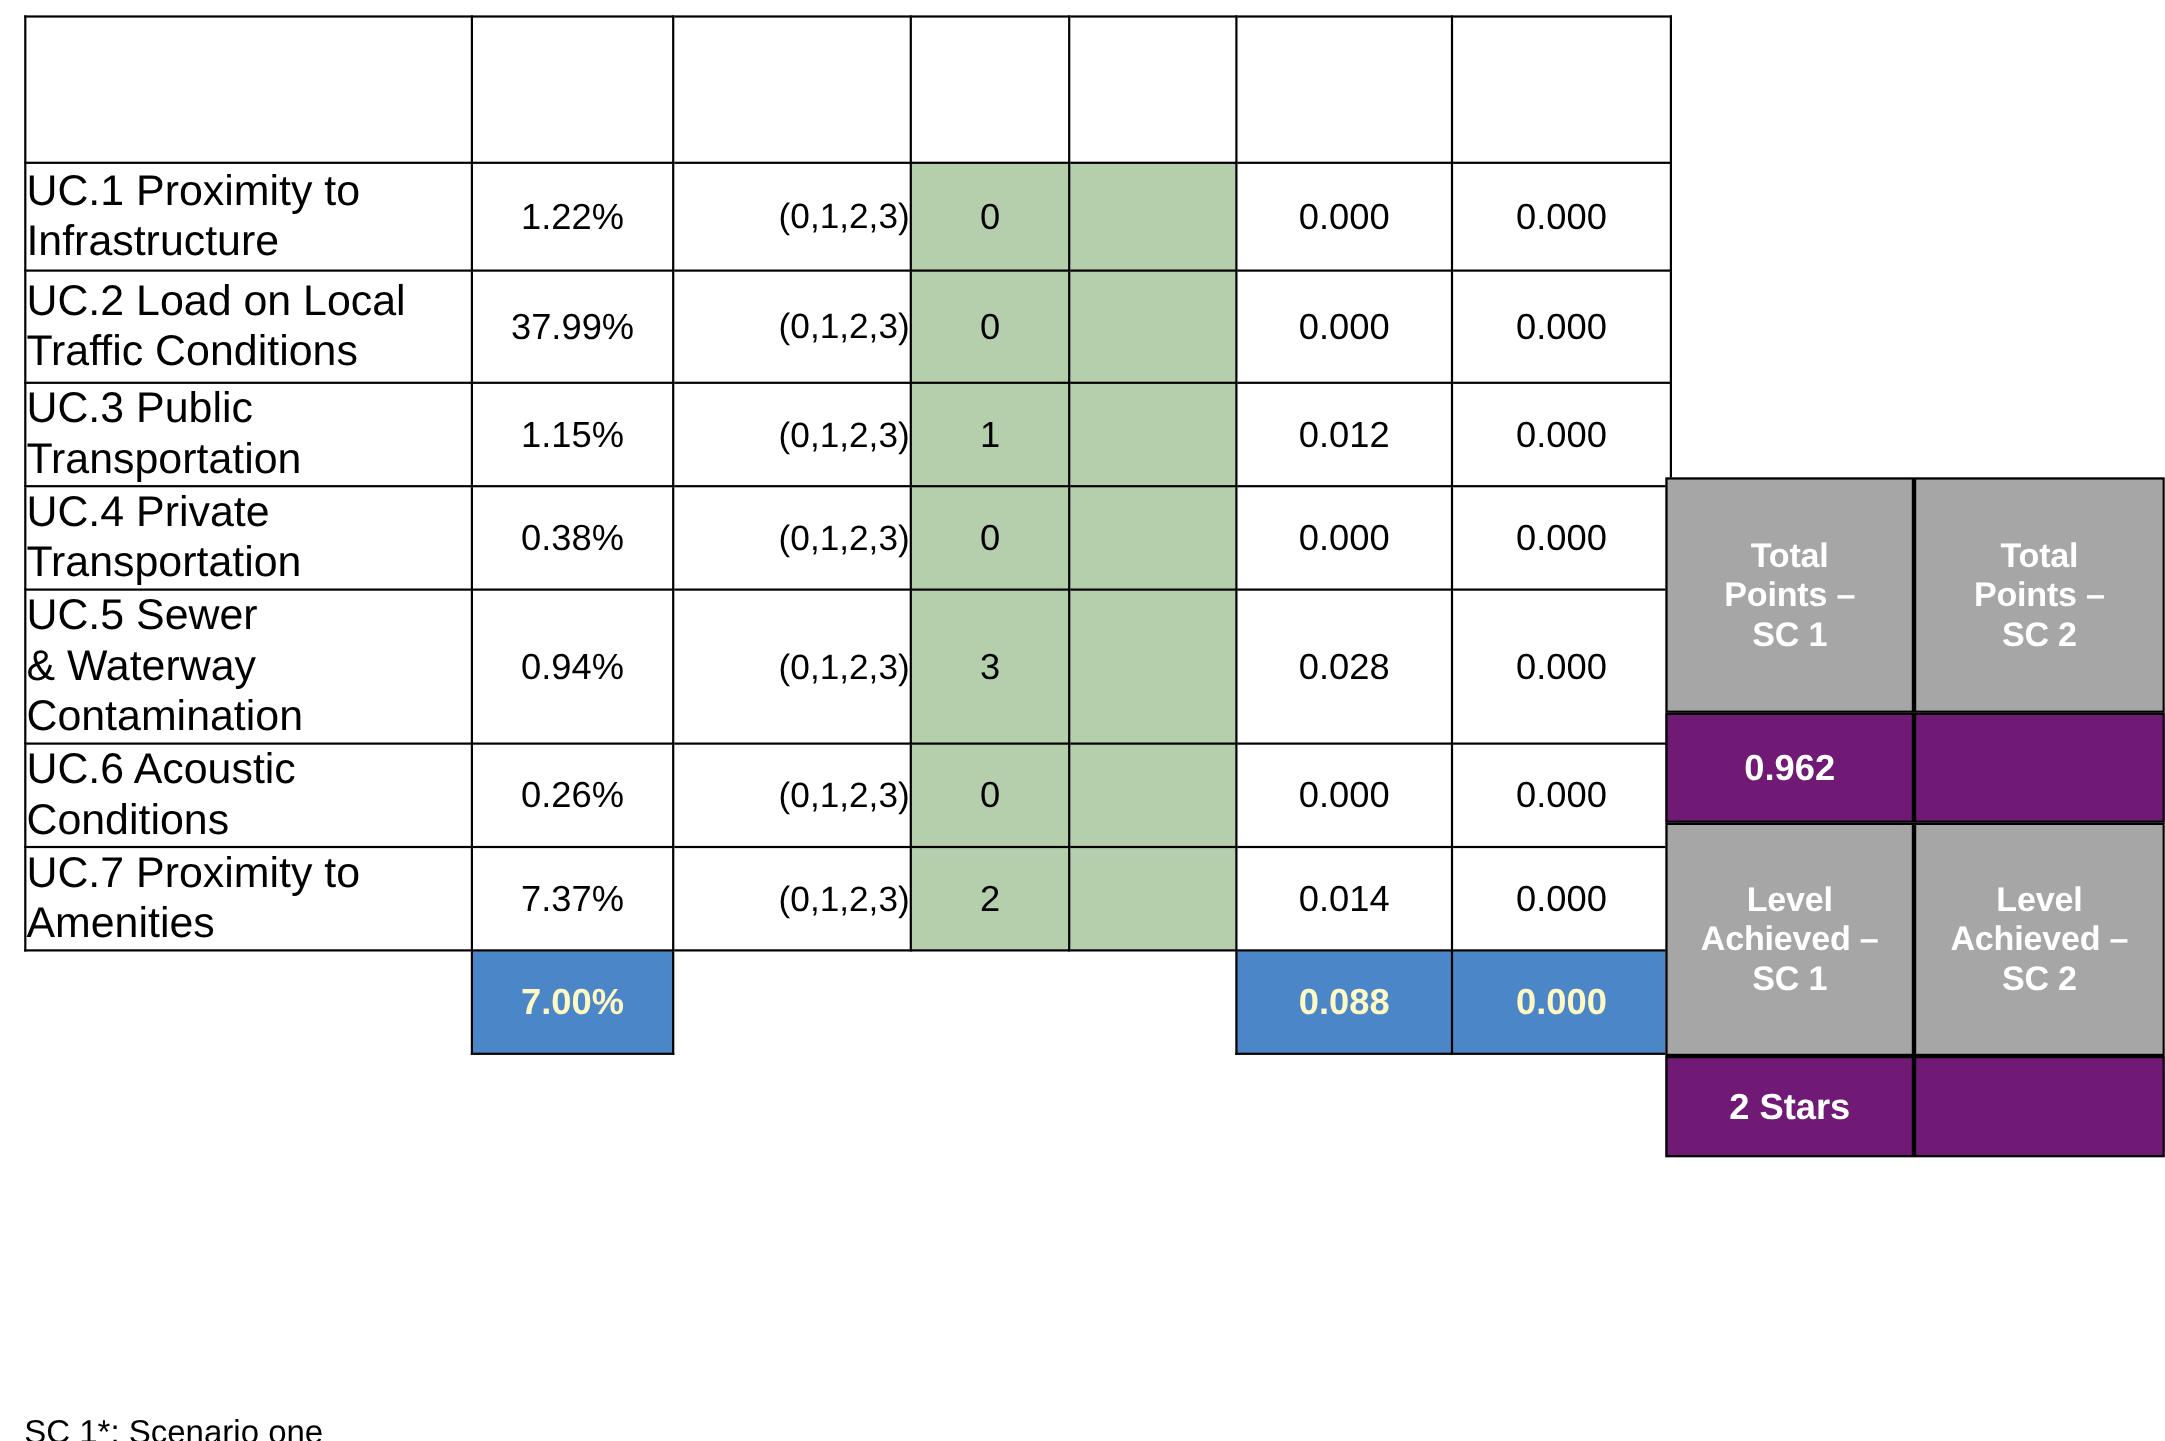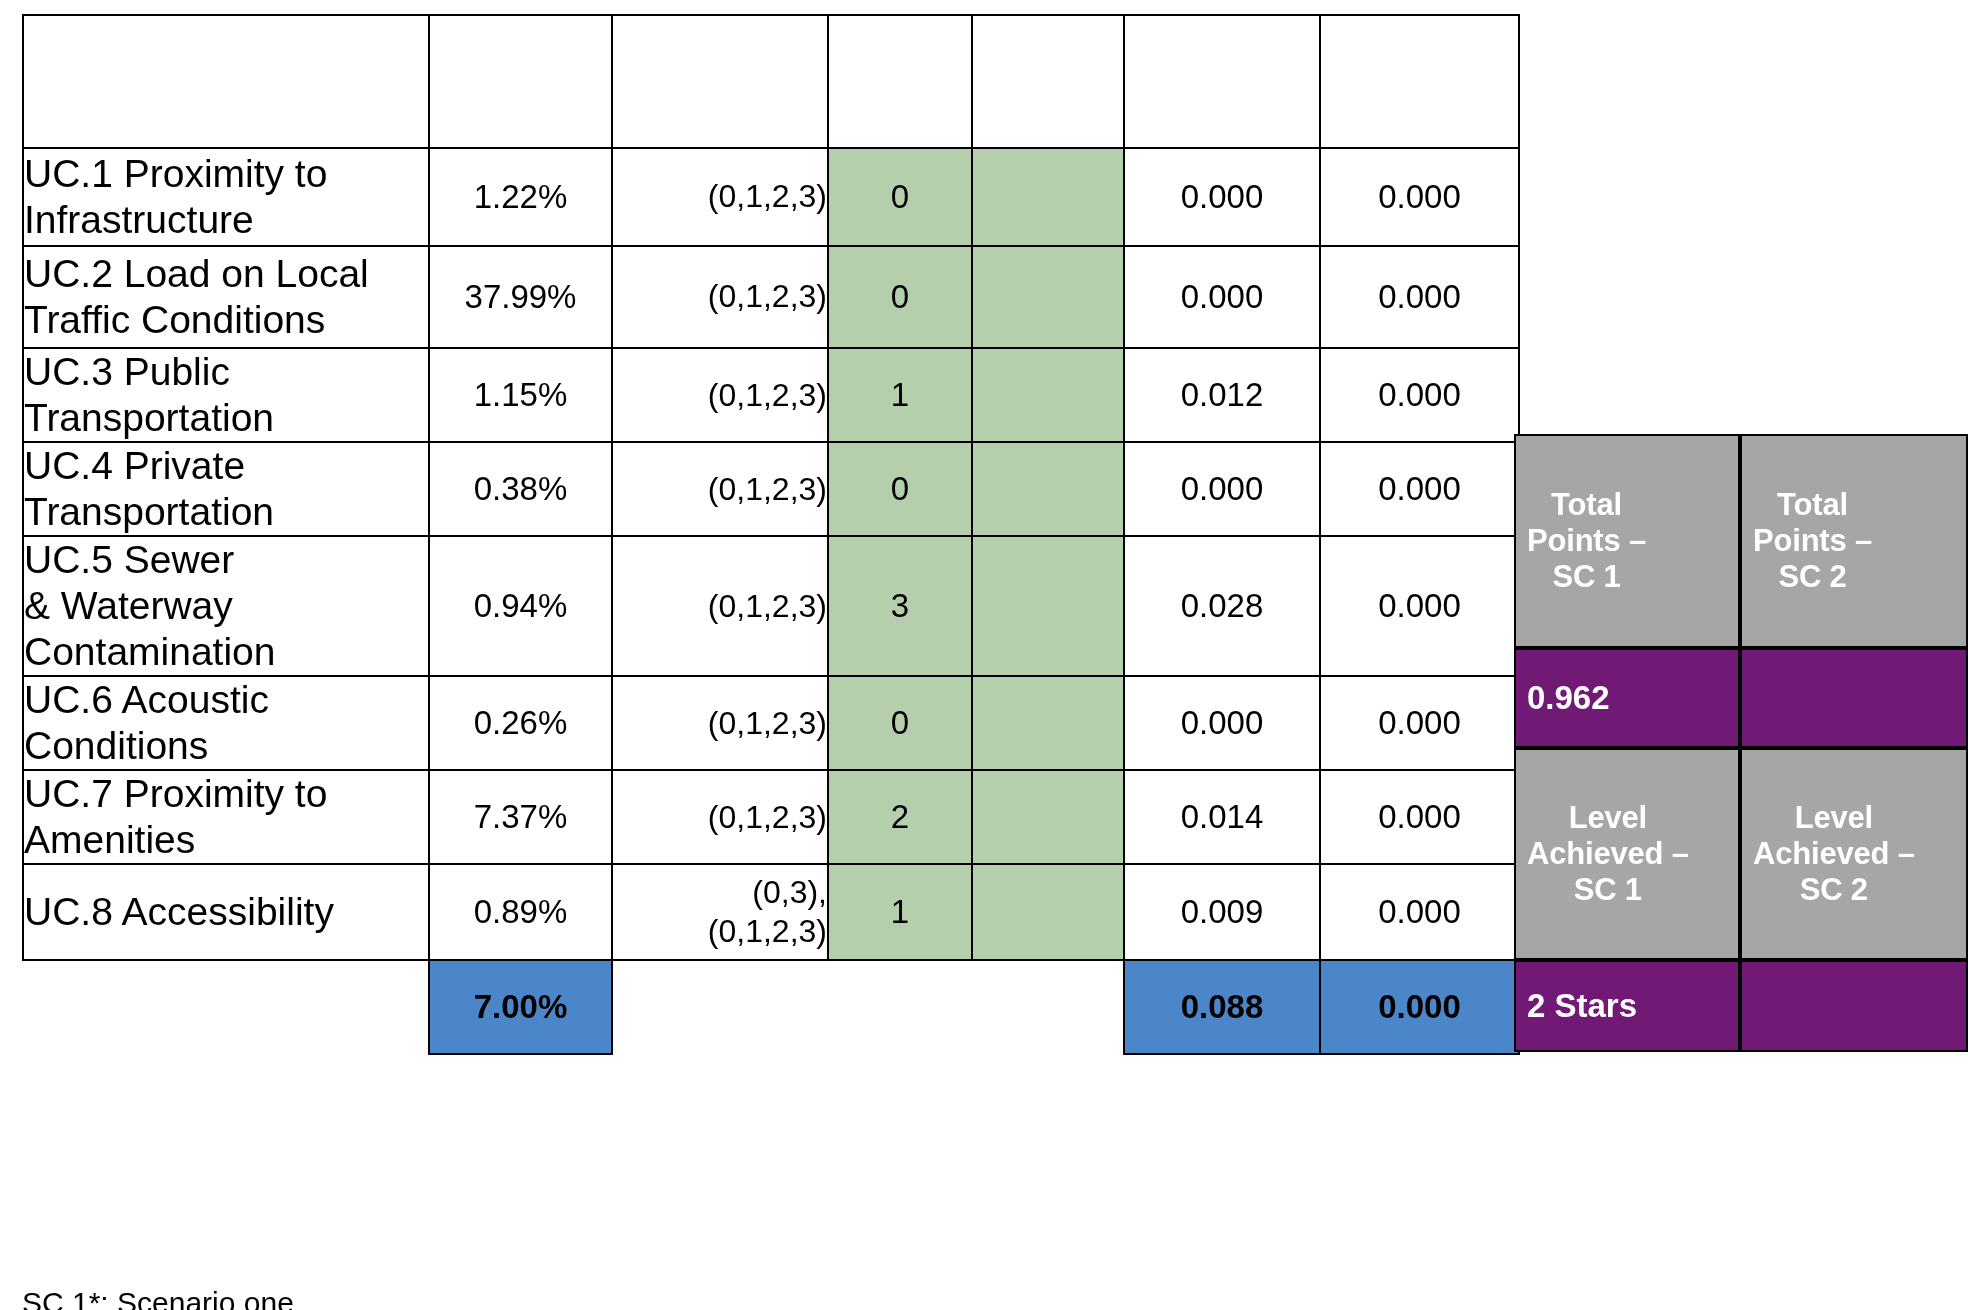--- a/index.html
+++ b/index.html
@@ -104,21 +104,21 @@
   tr.r8 td { height: 94px; }
 
   
   tr.totals td {
     height: 92px;
     border: none;
     background: transparent;
   }
   tr.totals td.blue {
     background: #4a86c8;
-    color: #000000;
+    color: #fef9c3;
     font-weight: bold;
     font-size: 33px;
     text-align: center;
     border: 2px solid #000000;
     font-stretch: condensed;
   }
   tr.totals td.blank {
     background: transparent;
     border: none;
   }
@@ -130,27 +130,27 @@
     top: 434px;
     width: 454px;
     display: grid;
     grid-template-columns: 226px 228px;
     grid-template-rows: 214px 100px 212px 92px;
   }
   .side-cell {
     border: 2px solid #000000;
     display: flex;
     align-items: center;
+    justify-content: center;
     text-align: center;
     color: #ffffff;
     font-weight: bold;
     font-stretch: condensed;
     box-sizing: border-box;
     line-height: 1.17;
-    padding-left: 11px;
   }
   .side-label {
     background: #a6a6a6;
     font-size: 31px;
     letter-spacing: -0.2px;
   }
   .side-value {
     background: #701a75;
     font-size: 33px;
   }
@@ -302,34 +302,20 @@
           <span>Amenities</span>
         </td>
         <td class="num">7.37%</td>
         <td class="range">(0,1,2,3)</td>
         <td class="level">2</td>
         <td class="level level-empty"></td>
         <td class="num">0.014</td>
         <td class="num">0.000</td>
       </tr>
 
-      <tr class="r8">
-        <td class="criteria-cell">
-          <span>UC.8 Accessibility</span>
-        </td>
-        <td class="num">0.89%</td>
-        <td class="range">
-          <span>(0,3),</span><br>
-          <span>(0,1,2,3)</span>
-        </td>
-        <td class="level">1</td>
-        <td class="level level-empty"></td>
-        <td class="num">0.009</td>
-        <td class="num">0.000</td>
-      </tr>
 
       <tr class="totals">
         <td class="blank"></td>
         <td class="blue">7.00%</td>
         <td class="blank"></td>
         <td class="blank"></td>
         <td class="blank"></td>
         <td class="blue">0.088</td>
         <td class="blue">0.000</td>
       </tr>

